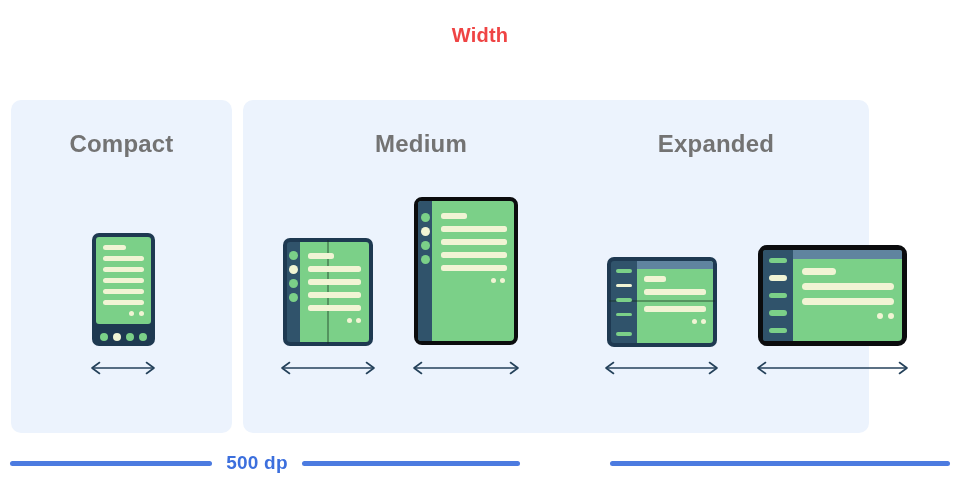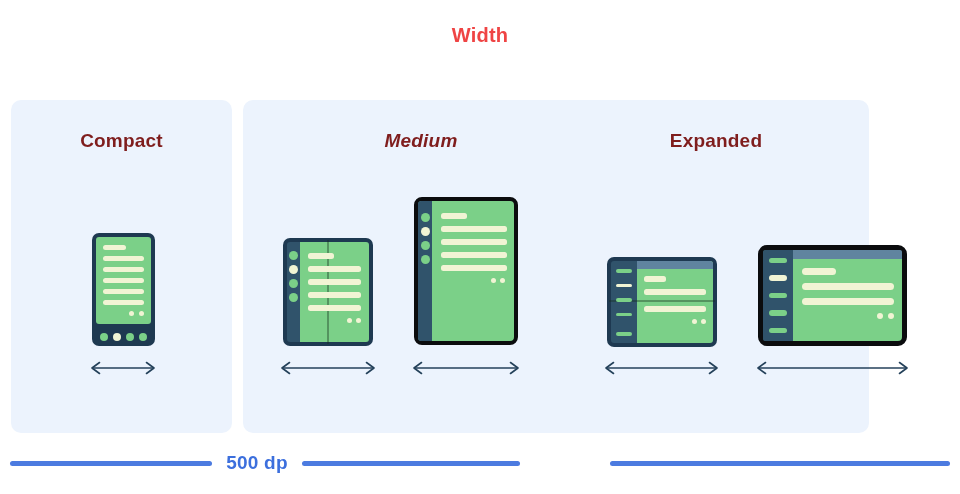--- a/index.html
+++ b/index.html
@@ -12,24 +12,24 @@
   .stage{position:absolute;inset:0;}
 
   
   .hdr{position:absolute;left:0;top:24px;width:100%;text-align:center;}
   .hdr .title{font-size:20px;font-weight:700;color:#ef4444;letter-spacing:.2px;}
   .hdr .subtitle{font-size:20px;font-weight:700;color:#8e939b;letter-spacing:.2px;margin-top:7px;}
 
   
   .panel{position:absolute;top:100px;height:333px;background:#ecf3fd;border-radius:10px;}
   .panel-compact{left:11px;width:221px;}
-  .panel-medium{left:243px;width:356px;font-style:italic;}
+  .panel-medium{left:243px;width:356px;}
   .panel-expanded{left:563px;width:306px;}
   .panel h2{position:absolute;left:0;top:30px;width:100%;margin:0;text-align:center;
-    font-size:19px;font-weight:700;color:#7f1d1d;letter-spacing:.2px;}
+    font-size:24px;font-weight:700;color:#737373;letter-spacing:.2px;}
 
   
   .device{position:absolute;box-sizing:border-box;}
   .bar{height:5px;border-radius:2.5px;background:#f1f4d4;}
   .bar.g{background:#7bd088;}
   .dot{display:inline-block;border-radius:50%;background:#7bd088;}
   .dot.c{background:#f1f4d4;}
   .d9{width:9px;height:9px;}
   .d8{width:8px;height:8px;}
   .d5{width:5px;height:5px;background:#f1f4d4;}

